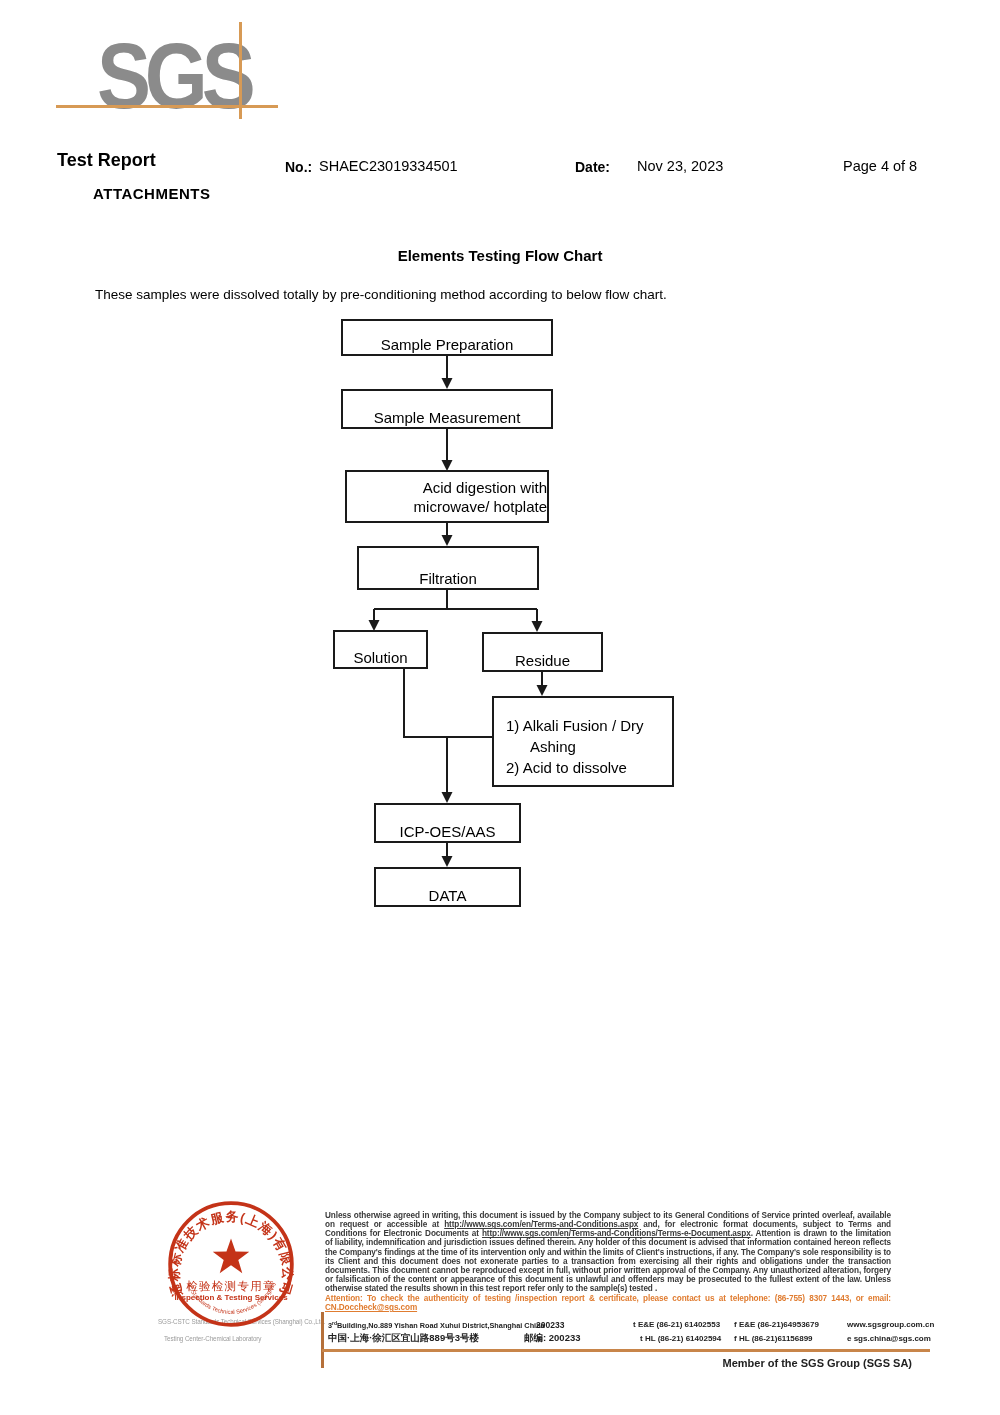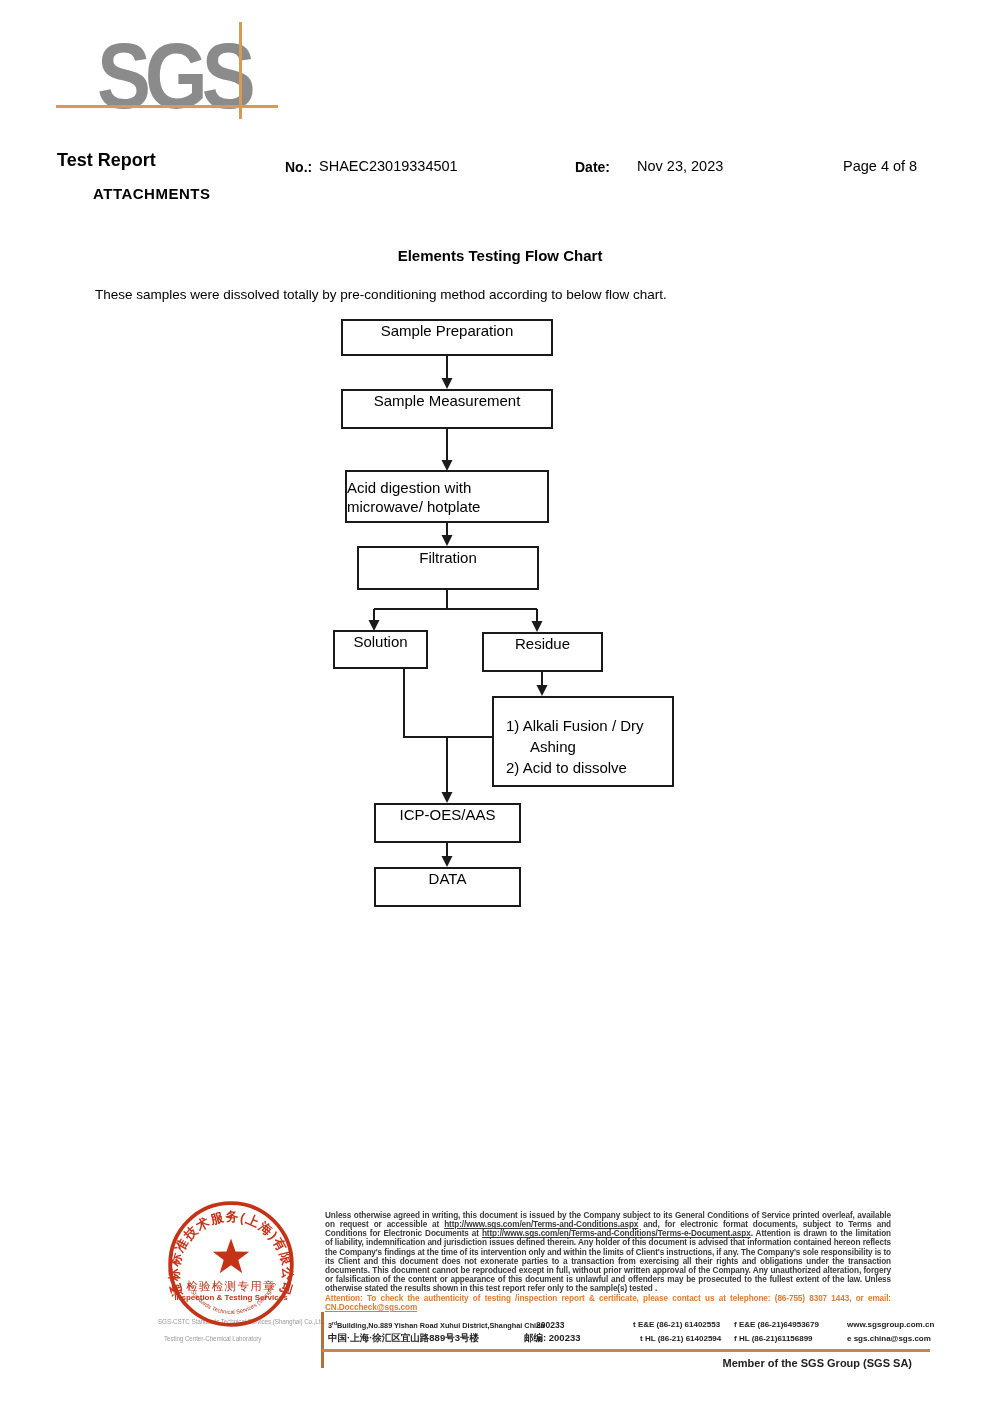--- a/index.html
+++ b/index.html
@@ -19,21 +19,21 @@
   .fld-label{font-size:14px;font-weight:bold;}
   .fld-value{font-size:14.5px;}
 
   
   .chart-title{width:1000px;text-align:center;font-size:15px;font-weight:bold;}
   .intro{font-size:13.5px;}
 
   
   .fc-svg{left:0;top:0;pointer-events:none;z-index:1;}
   .fc-box{box-sizing:border-box;border:2px solid #1a1a1a;background:#fff;z-index:2;
-          display:flex;align-items:flex-start;justify-content:center;text-align:center;
+          display:flex;align-items:flex-end;justify-content:center;text-align:center;
           font-size:15px;line-height:19px;}
   .fc-box.multiline{flex-direction:column;align-items:flex-start;justify-content:flex-start;
           text-align:left;padding:9px 6px 0 12px;line-height:21px;}
   .fc-indent{padding-left:24px;}
 
   
   .legal{width:566px;font-size:8.2px;font-weight:bold;line-height:9.15px;color:#3a3a3a;
          text-align:justify;letter-spacing:-0.1px;}
   .legal a, .att a{color:inherit;text-decoration:underline;}
   .att{color:#e07c30;margin-top:0.5px;}

